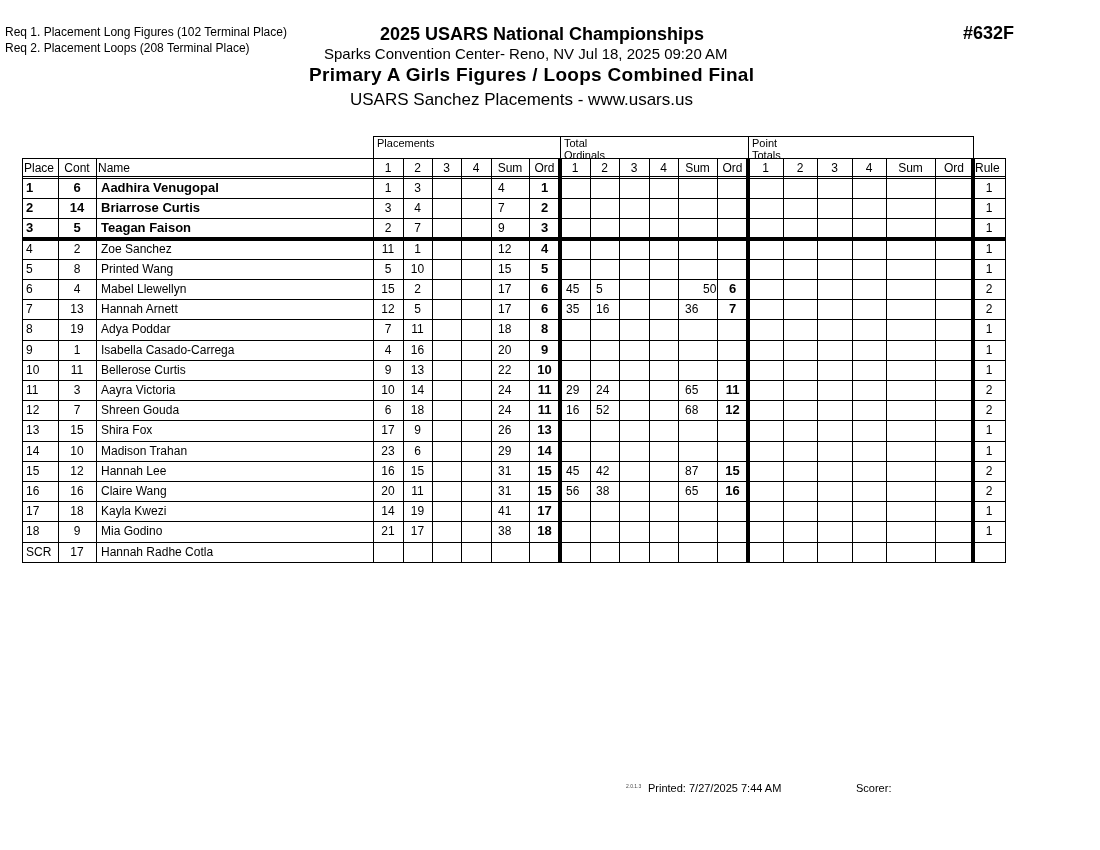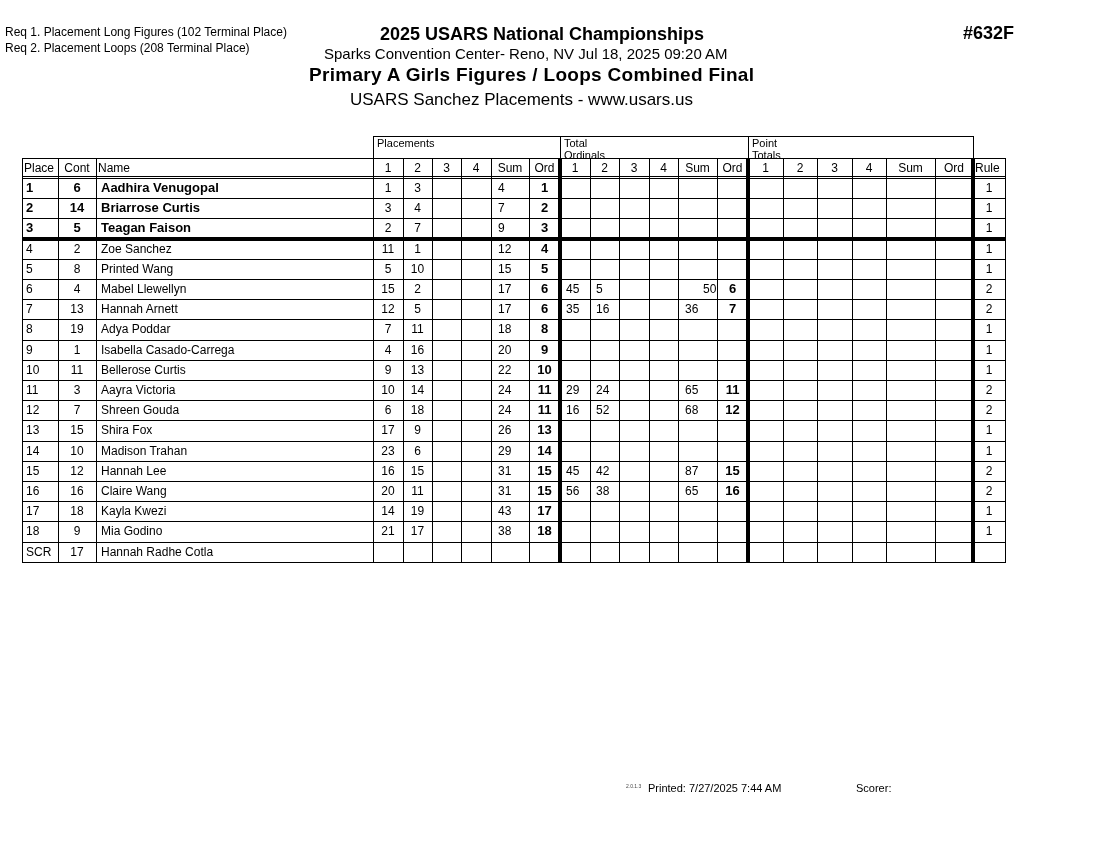--- a/index.html
+++ b/index.html
@@ -456,21 +456,21 @@
     <div class="cell" style="left: 973px; width: 32px; top: 481px; text-align: center; padding-left: 0px;">2</div>
     <div class="hline" style="left: 22px; top: 501.2px; width: 984px; height: 1px;"></div>
     <div class="cell" style="left: 22px; top: 481px; width: 0px;"></div>
     <div class="cell" style="left: 22px; width: 36px; top: 501.2px; text-align: left; padding-left: 4px;">17</div>
     <div class="cell" style="left: 58px; width: 38px; top: 501.2px; text-align: center; padding-left: 0px;">18</div>
     <div class="cell" style="left: 96px; width: 277px; top: 501.2px; text-align: left; padding-left: 5px;">Kayla Kwezi</div>
     <div class="cell" style="left: 373px; width: 30px; top: 501.2px; text-align: center; padding-left: 0px;">14</div>
     <div class="cell" style="left: 403px; width: 29px; top: 501.2px; text-align: center; padding-left: 0px;">19</div>
     <div class="cell" style="left: 432px; width: 29px; top: 501.2px; text-align: center; padding-left: 0px;"></div>
     <div class="cell" style="left: 461px; width: 30px; top: 501.2px; text-align: center; padding-left: 0px;"></div>
-    <div class="cell" style="left: 491px; width: 38px; top: 501.2px; text-align: left; padding-left: 7px;">43</div>
+    <div class="cell" style="left: 491px; width: 38px; top: 501.2px; text-align: left; padding-left: 7px;">41</div>
     <div class="cell b" style="left: 529px; width: 31px; top: 501.2px; text-align: center; padding-left: 0px;">17</div>
     <div class="cell" style="left: 560px; width: 30px; top: 501.2px; text-align: center; padding-left: 0px;"></div>
     <div class="cell" style="left: 590px; width: 29px; top: 501.2px; text-align: center; padding-left: 0px;"></div>
     <div class="cell" style="left: 619px; width: 30px; top: 501.2px; text-align: center; padding-left: 0px;"></div>
     <div class="cell" style="left: 649px; width: 29px; top: 501.2px; text-align: center; padding-left: 0px;"></div>
     <div class="cell" style="left: 678px; width: 39px; top: 501.2px; text-align: left; padding-left: 7px;"></div>
     <div class="cell b" style="left: 717px; width: 31px; top: 501.2px; text-align: center; padding-left: 0px;"></div>
     <div class="cell" style="left: 748px; width: 35px; top: 501.2px; text-align: center; padding-left: 0px;"></div>
     <div class="cell" style="left: 783px; width: 34px; top: 501.2px; text-align: center; padding-left: 0px;"></div>
     <div class="cell" style="left: 817px; width: 35px; top: 501.2px; text-align: center; padding-left: 0px;"></div>

